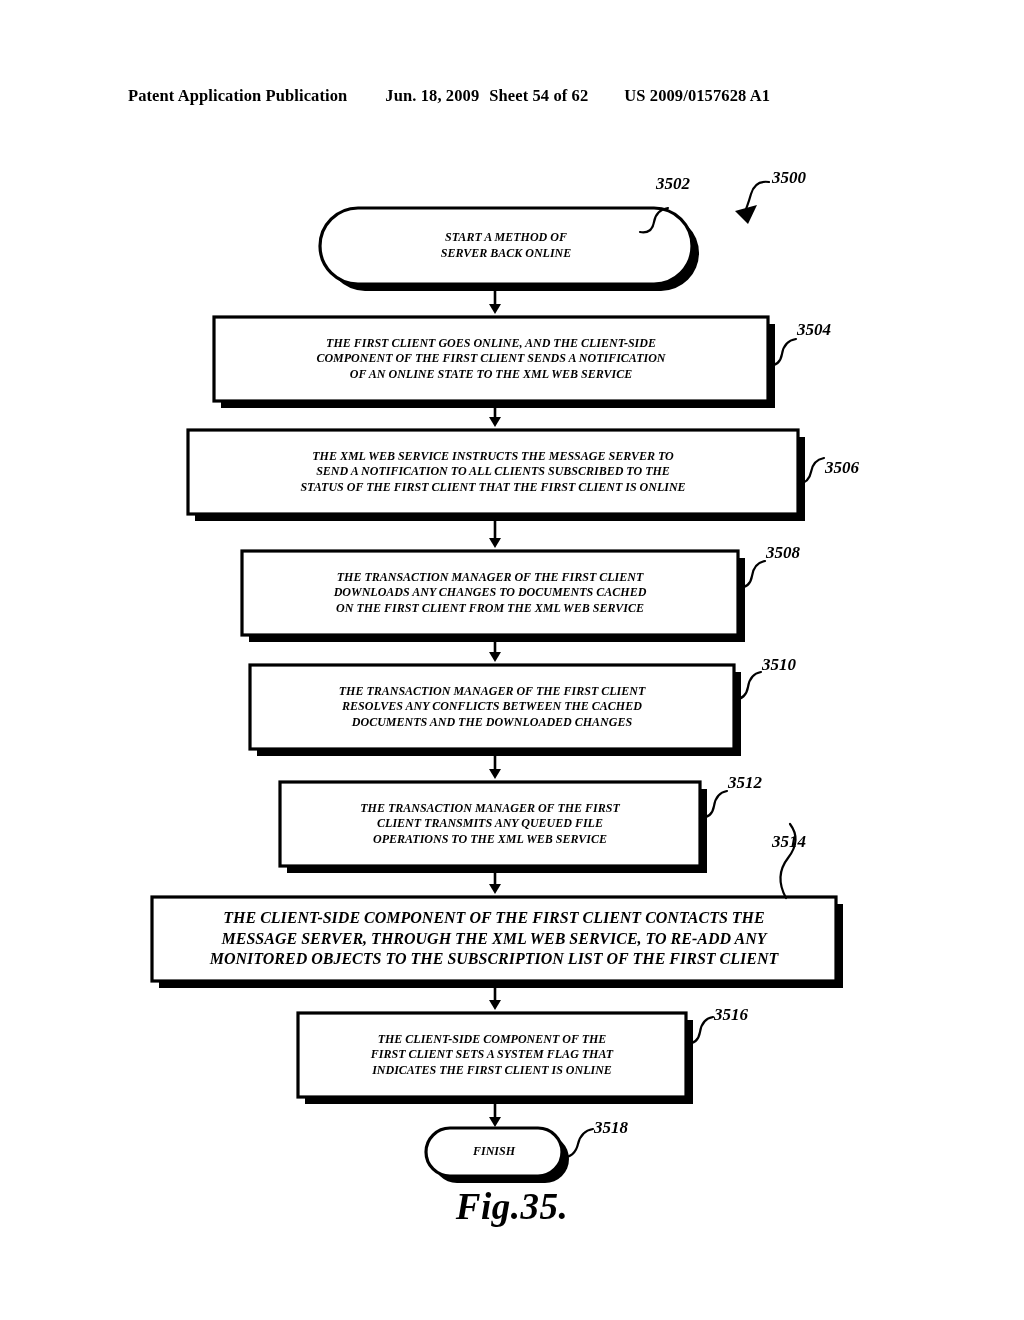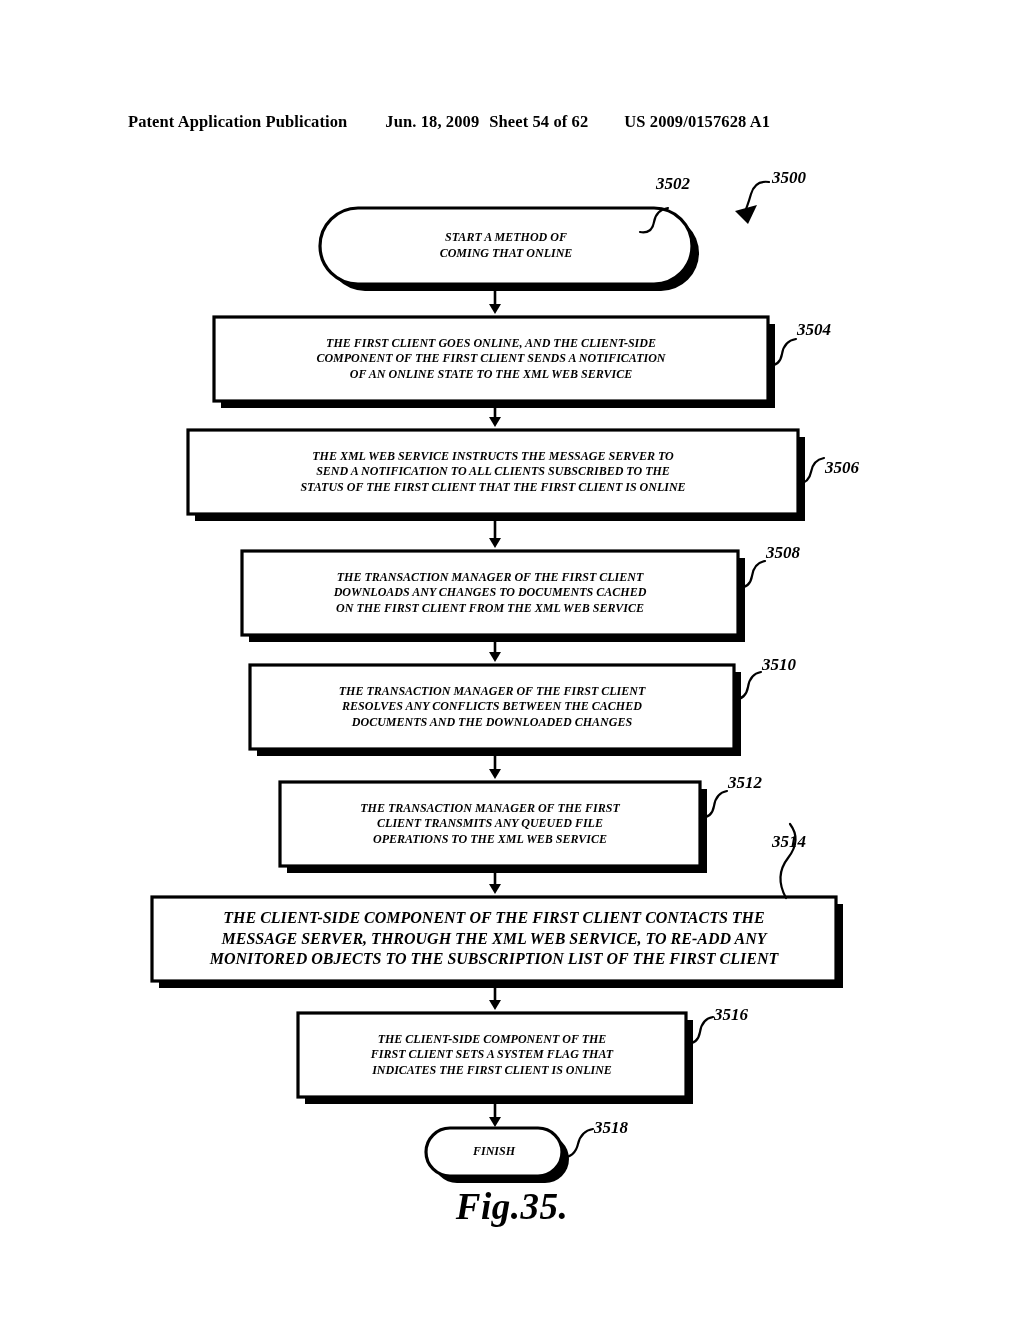--- a/index.html
+++ b/index.html
@@ -14,21 +14,21 @@
   .page{position:absolute;inset:0;}
 
   
   .hdr{
     position:absolute;top:86px;left:128px;width:768px;
     font-weight:bold;font-size:16.5px;letter-spacing:0.1px;
     white-space:nowrap;
   }
   .hdr span{display:inline-block;vertical-align:baseline;}
   .hdr .pub{margin-right:38px;}
-  .hdr .date{margin-right:10px;margin-top:26px;}
+  .hdr .date{margin-right:10px;}
   .hdr .sheet{margin-right:36px;}
 
   
   #flow{position:absolute;left:0;top:0;width:1024px;height:1320px;}
 
   
   .node-text{
     position:absolute;
     font-family:"Liberation Serif","DejaVu Serif",serif;
     font-weight:bold;font-style:italic;
@@ -129,21 +129,21 @@
 
       <path d="M562,1158 q13,-1 16,-14 q3,-13 15,-15"></path>
     </g>
 
     <path d="M735,211 L757,205 L748,224 Z" fill="#000"></path>
   </svg>
 
   <div class="node-text" style="left:358px;top:208px;width:296px;height:76px;">
     <span>
       <span>START A METHOD OF</span><br>
-      <span>COMING THAT ONLINE</span>
+      <span>SERVER BACK ONLINE</span>
     </span>
   </div>
 
   <div class="node-text" style="left:214px;top:317px;width:554px;height:84px;">
     <span>
       <span>THE FIRST CLIENT GOES ONLINE, AND THE CLIENT-SIDE</span><br>
       <span>COMPONENT OF THE FIRST CLIENT SENDS A NOTIFICATION</span><br>
       <span>OF AN ONLINE STATE TO THE XML WEB SERVICE</span>
     </span>
   </div>

